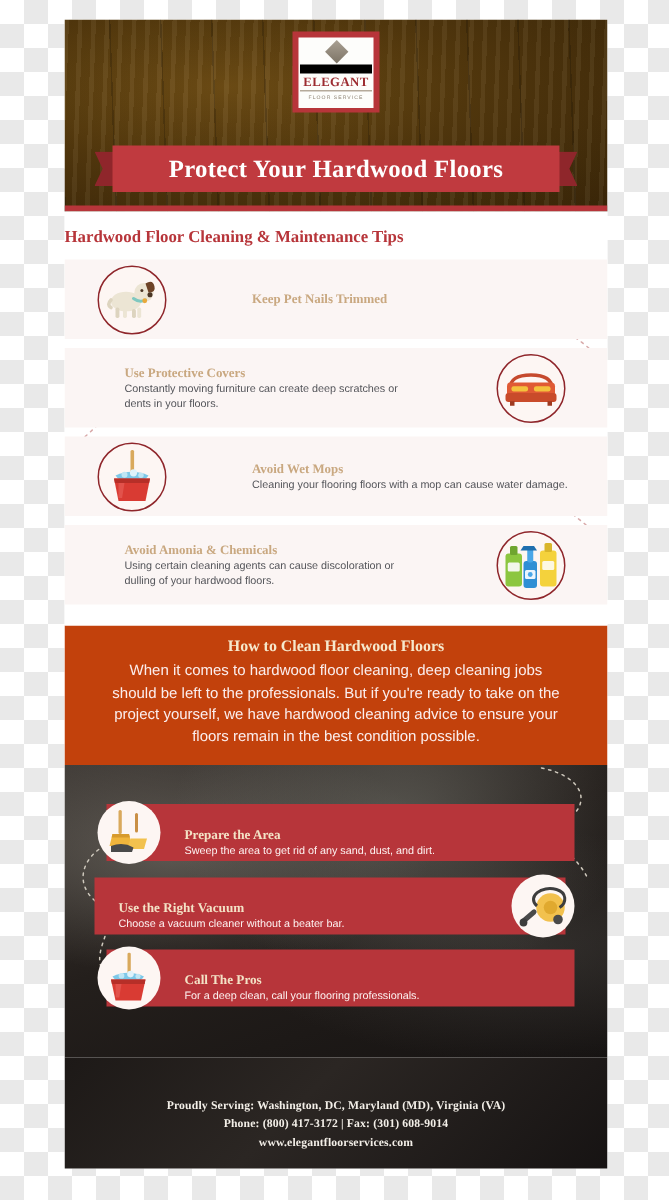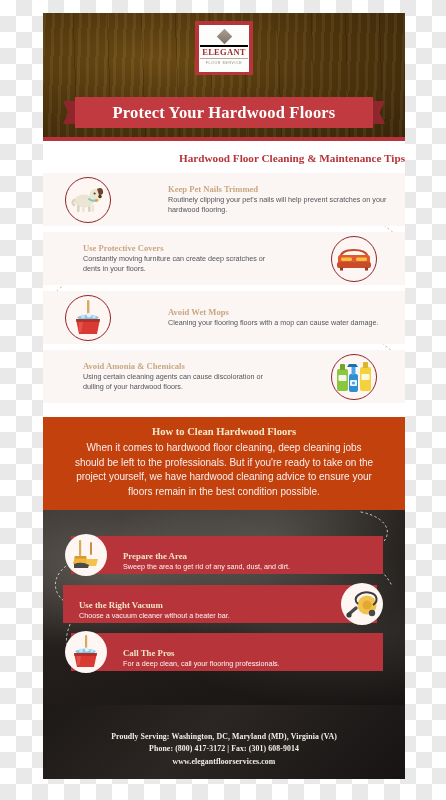--- a/index.html
+++ b/index.html
@@ -42,21 +42,21 @@
     width:50px;height:47px;background:#fdfdfb;
     display:flex;flex-direction:column;align-items:center;justify-content:center;gap:1px;
   }
   .logo-diamond{
     width:11px;height:11px;background:linear-gradient(135deg,#a9a093,#7d7466);
     transform:rotate(45deg);margin-bottom:2px;
   }
   .logo-name{
     font-family:"Liberation Serif",serif;font-weight:bold;
     font-size:8.5px;color:#9c2b30;letter-spacing:.3px;line-height:1;
-    border-top:2px solid #000000;border-bottom:1px solid #b5aa9b;padding:1px 2px;
+    border-top:6px solid #000000;border-bottom:1px solid #b5aa9b;padding:1px 2px;
   }
   .logo-sub{font-size:3.4px;color:#8d8374;letter-spacing:.7px;margin-top:1.5px;}
 
   .ribbon{
     position:absolute;left:20px;right:20px;top:84px;height:31px;text-decoration:underline;
   }
   .ribbon-tail{
     position:absolute;top:4px;width:18px;height:23px;background:#8f262b;
   }
   .ribbon-tail.l{left:0;clip-path:polygon(0 0,100% 0,100% 100%,0 100%,30% 50%);}
@@ -66,21 +66,21 @@
     display:flex;align-items:center;justify-content:center;
   }
   .ribbon-body span{
     font-family:"Liberation Serif",serif;font-weight:bold;font-size:16.5px;
     color:#fff;letter-spacing:.2px;
   }
 
   
   .tips{position:relative;padding:11px 0 8px;background:#fff;}
   .tips h2{
-    margin:0 0 5px;text-align:right;
+    margin:0 0 5px;text-align:left;
     font-family:"Liberation Serif",serif;font-weight:bold;font-size:11.2px;color:#b7353a;
   }
   .tips p.intro{
     margin:0 auto;width:300px;text-align:center;font-size:7.5px;line-height:1.45;color:#54555a;
   }
   .tip-list{position:relative;margin-top:9px;}
   .tip{
     position:relative;height:53px;margin-bottom:6px;background:#fbf5f4;
     display:flex;align-items:center;
   }
@@ -210,21 +210,20 @@
             <path d="M27 4 q5 -3 6 2 q1 4 -4 4 z" fill="#6d4327"></path>
             <circle cx="30" cy="11.5" r="1.7" fill="#4a3524"></circle>
             <circle cx="24.6" cy="8.6" r="1" fill="#4a3524"></circle>
             <path d="M4 15 q-3 3 0 5" fill="none" stroke="#ddd4bf" stroke-width="2.4" stroke-linecap="round"></path>
             <path d="M19 14 q4 3 8 1" fill="none" stroke="#7fc8c0" stroke-width="2" stroke-linecap="round"></path>
             <circle cx="26.5" cy="15.5" r="1.6" fill="#e9a93b"></circle>
           </svg>
         </div>
         <div class="txt">
           <h3>Keep Pet Nails Trimmed</h3>
-          <div class="body">Routinely clipping your pet's nails will help prevent scratches on your hardwood flooring.</div>
         </div>
       </div>
 
       <div class="tip right-icon">
         <div class="txt">
           <h3>Use Protective Covers</h3>
           <div class="body">Constantly moving furniture can create deep scratches or dents in your floors.</div>
         </div>
         <div class="icon-circle">
           <svg width="38" height="28" viewBox="0 0 38 28">

